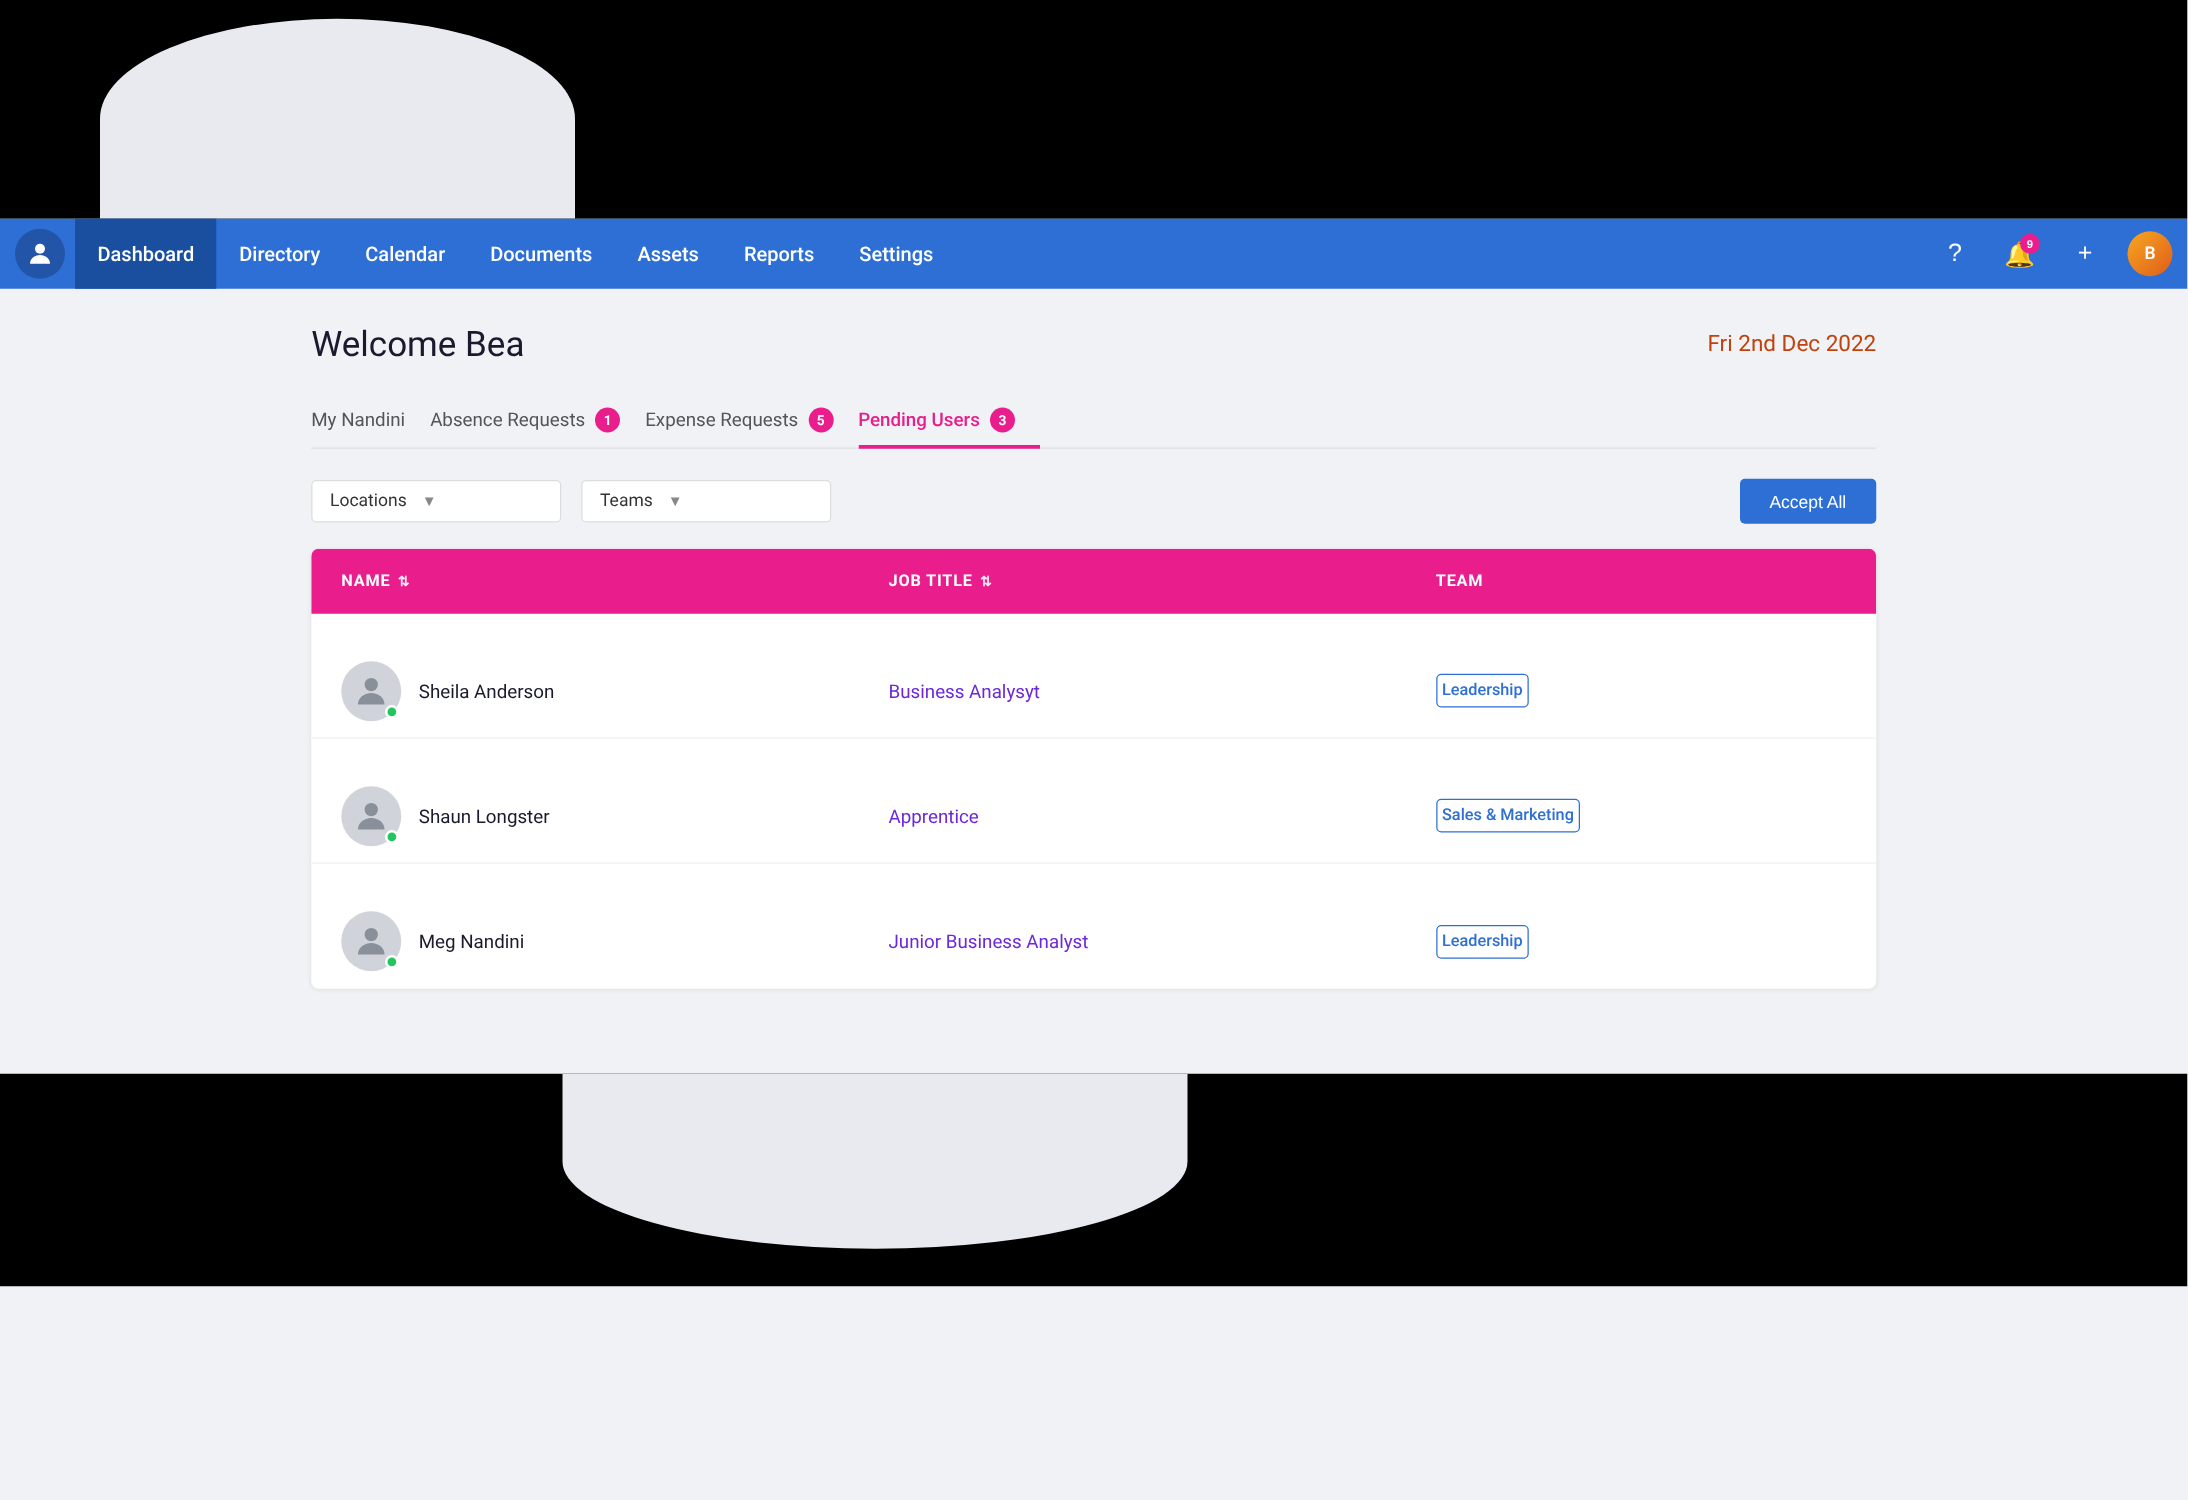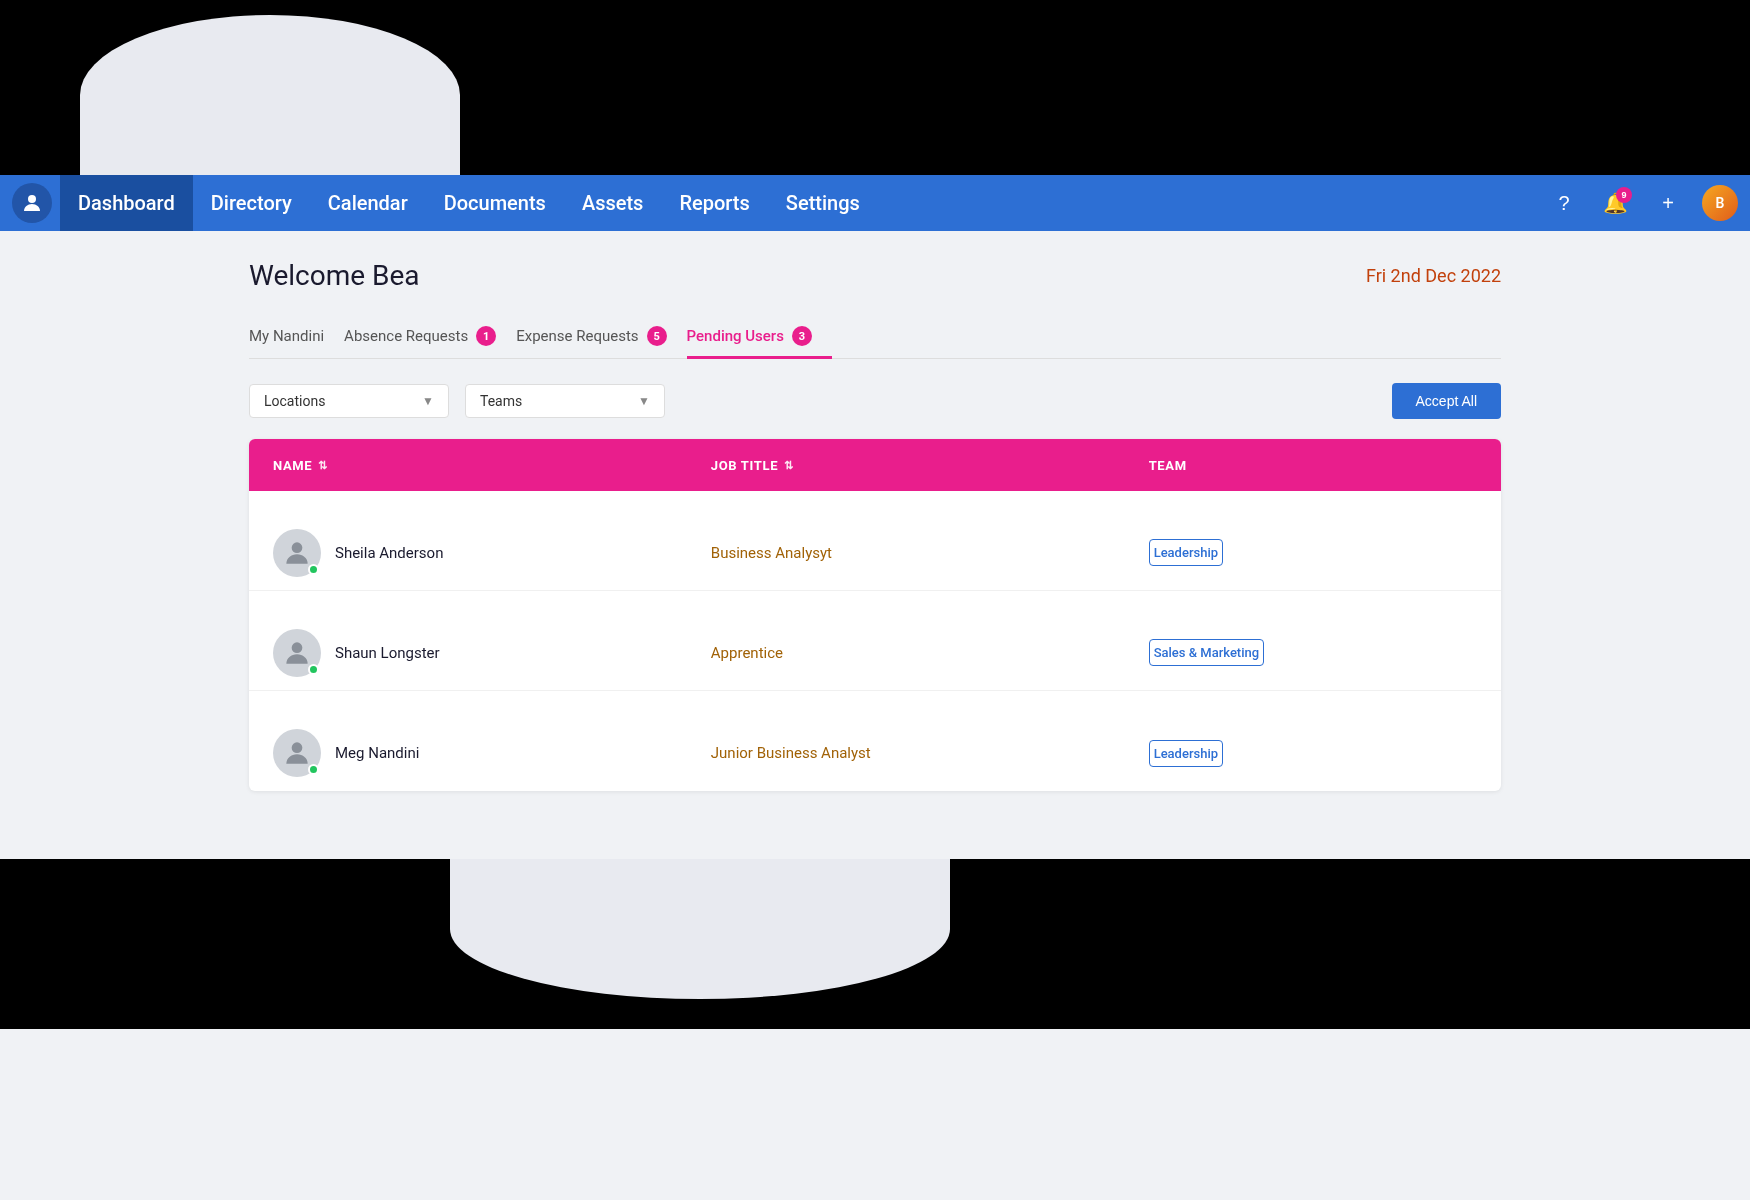--- a/index.html
+++ b/index.html
@@ -44,21 +44,21 @@
       flex-shrink: 0;
     }
     .navbar-logo svg { width: 24px; height: 24px; }
     .nav-links {
       display: flex;
       align-items: center;
       flex: 1;
     }
     .nav-item {
       color: #fff;
-      font-size: 20px;
+      font-size: 16px;
       font-weight: 500;
       padding: 0 18px;
       height: 56px;
       display: flex; align-items: center;
       cursor: pointer;
       text-decoration: none;
     }
     .nav-item.active { background: #1a4fa0; }
     .nav-right {
       display: flex; align-items: center; gap: 16px;
@@ -159,21 +159,21 @@
     
     .filters-row {
       display: flex;
       align-items: center;
       gap: 16px;
       margin-bottom: 20px;
     }
     .filter-select {
       display: flex;
       align-items: center;
-      justify-content: space-between;
+      justify-content: flex-start;
       background: #fff;
       border: 1px solid #ddd;
       border-radius: 4px;
       padding: 8px 14px;
       font-size: 14px;
       color: #333;
       cursor: pointer;
       min-width: 200px;
       gap: 12px;
     }
@@ -257,21 +257,21 @@
       border-radius: 50%;
       border: 2px solid #fff;
     }
     .user-name {
       font-size: 15px;
       color: #1a1a2e;
       font-weight: 400;
     }
     .job-title-cell {
       font-size: 15px;
-      color: #a16207;
+      color: #6d28d9;
     }
     .team-badge {
       display: inline-block;
       border: 1.5px solid #2d6fd4;
       border-radius: 4px;
       padding: 5px 4px;
       font-size: 13px;
       color: #2d6fd4;
       font-weight: 500;
       background: #fff;

